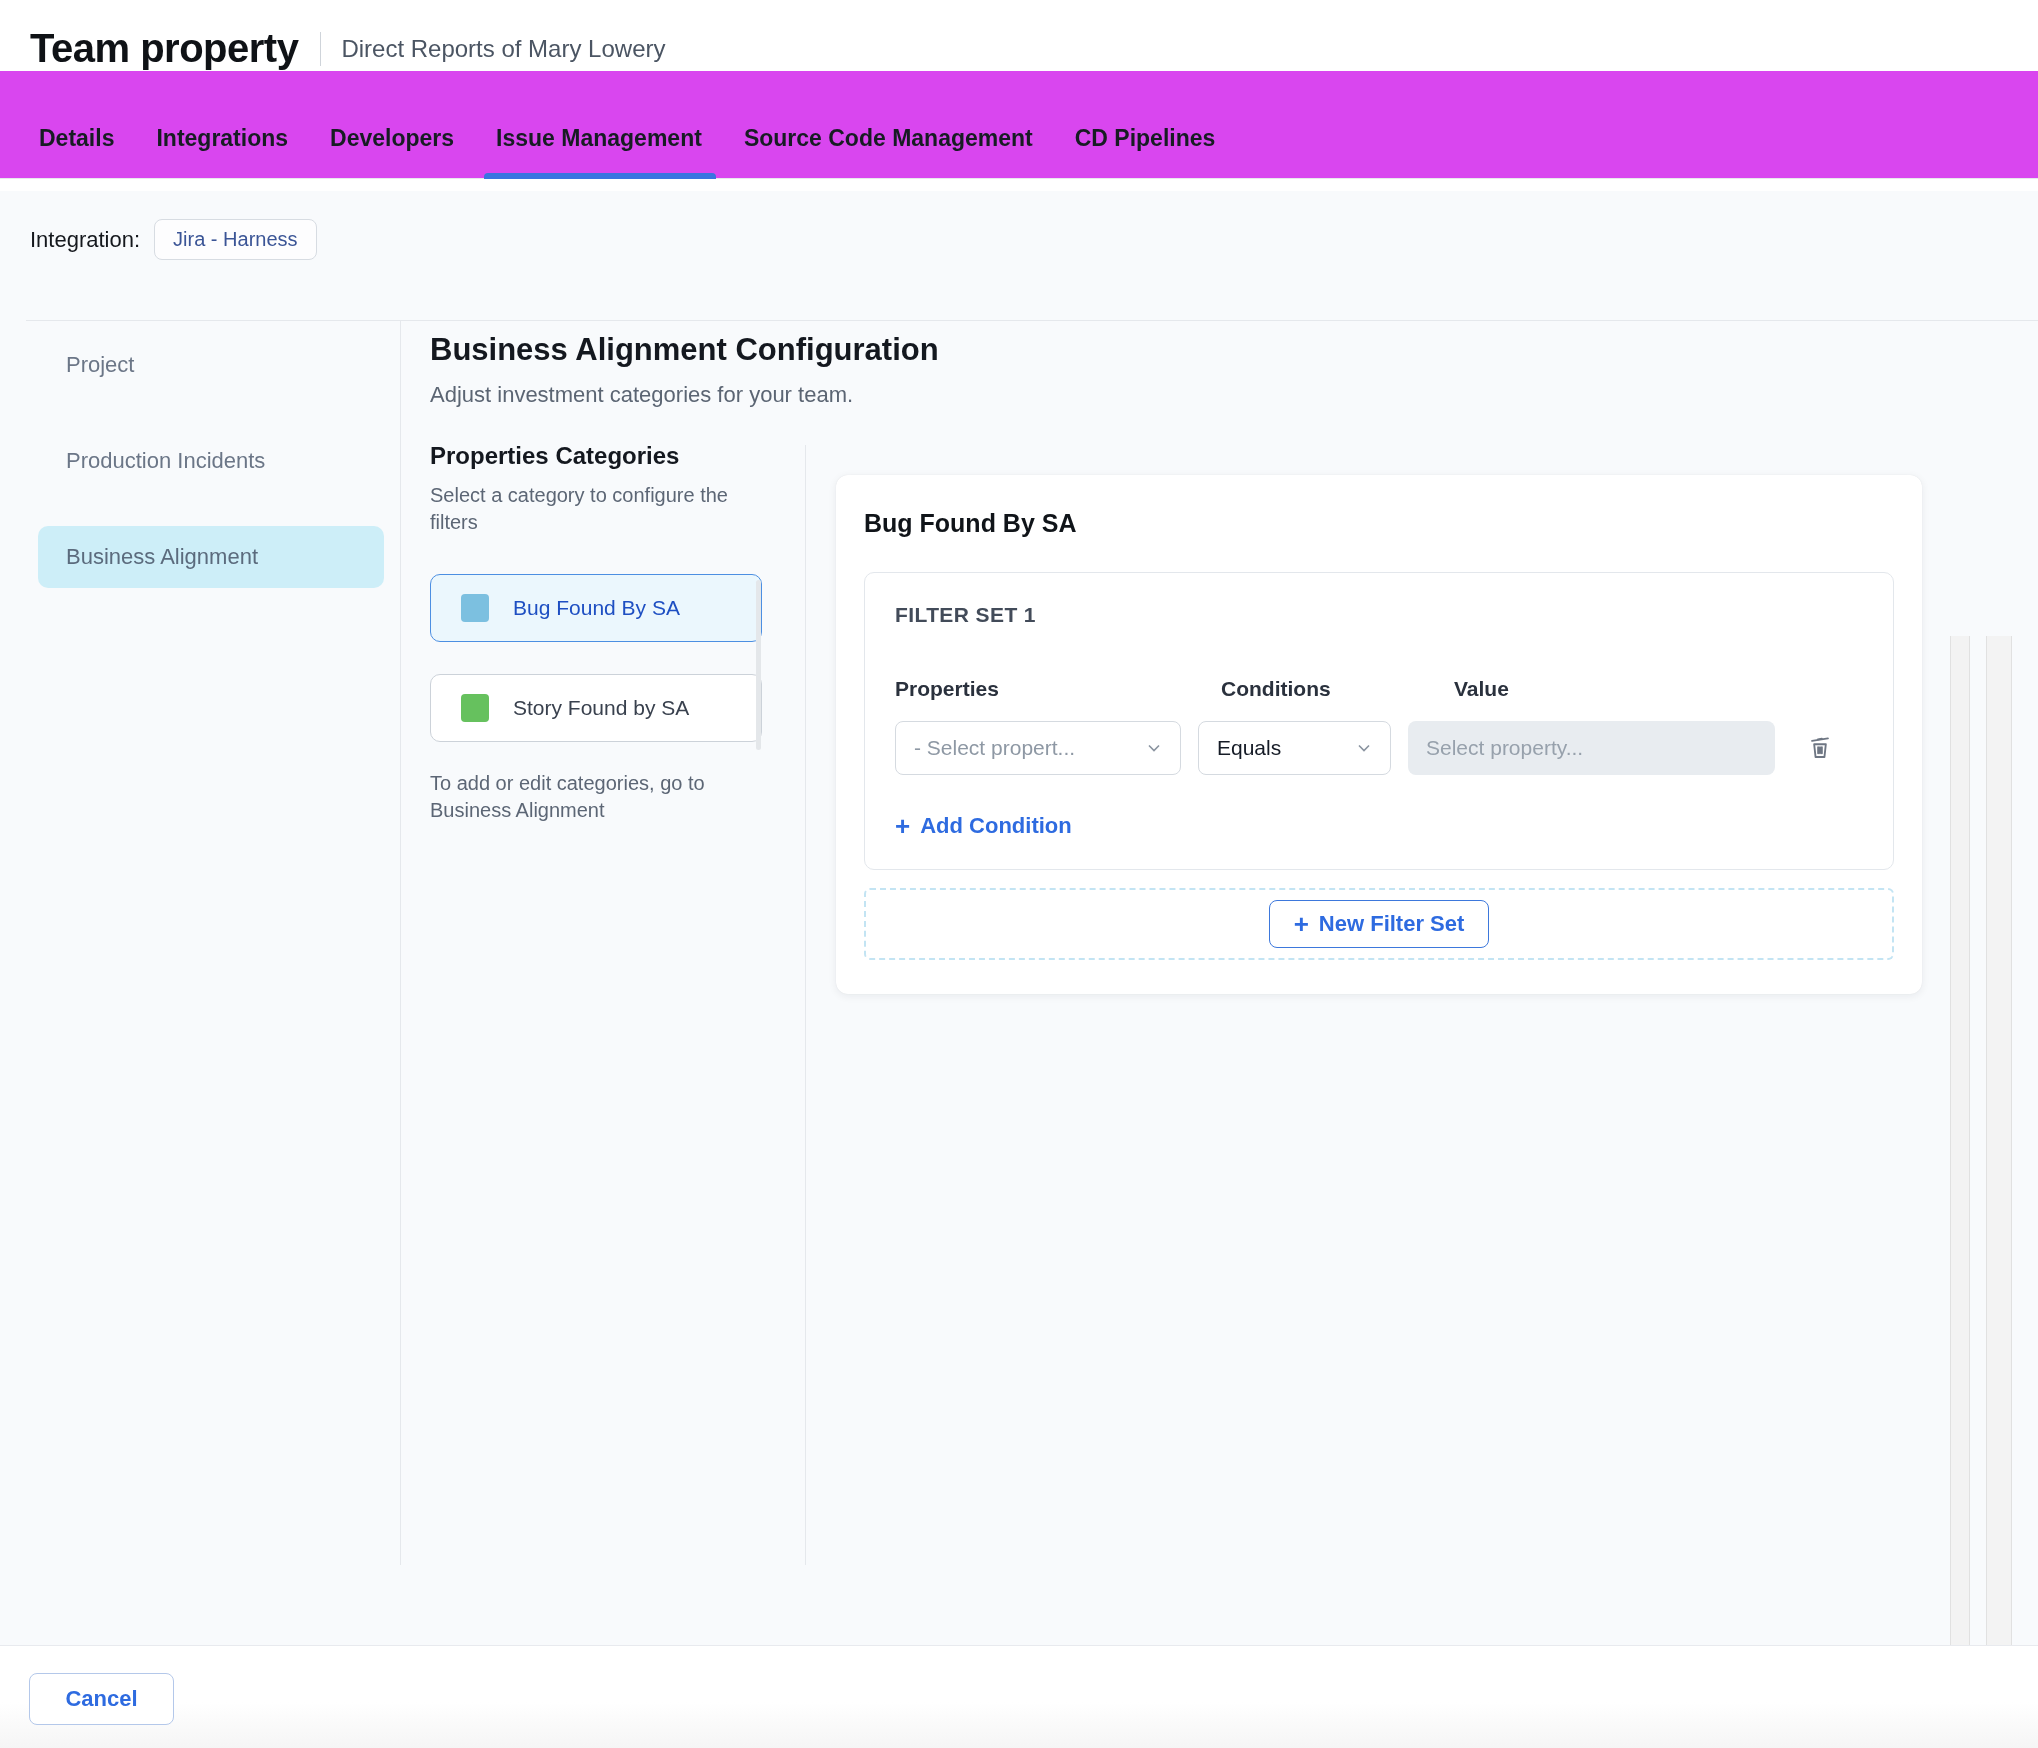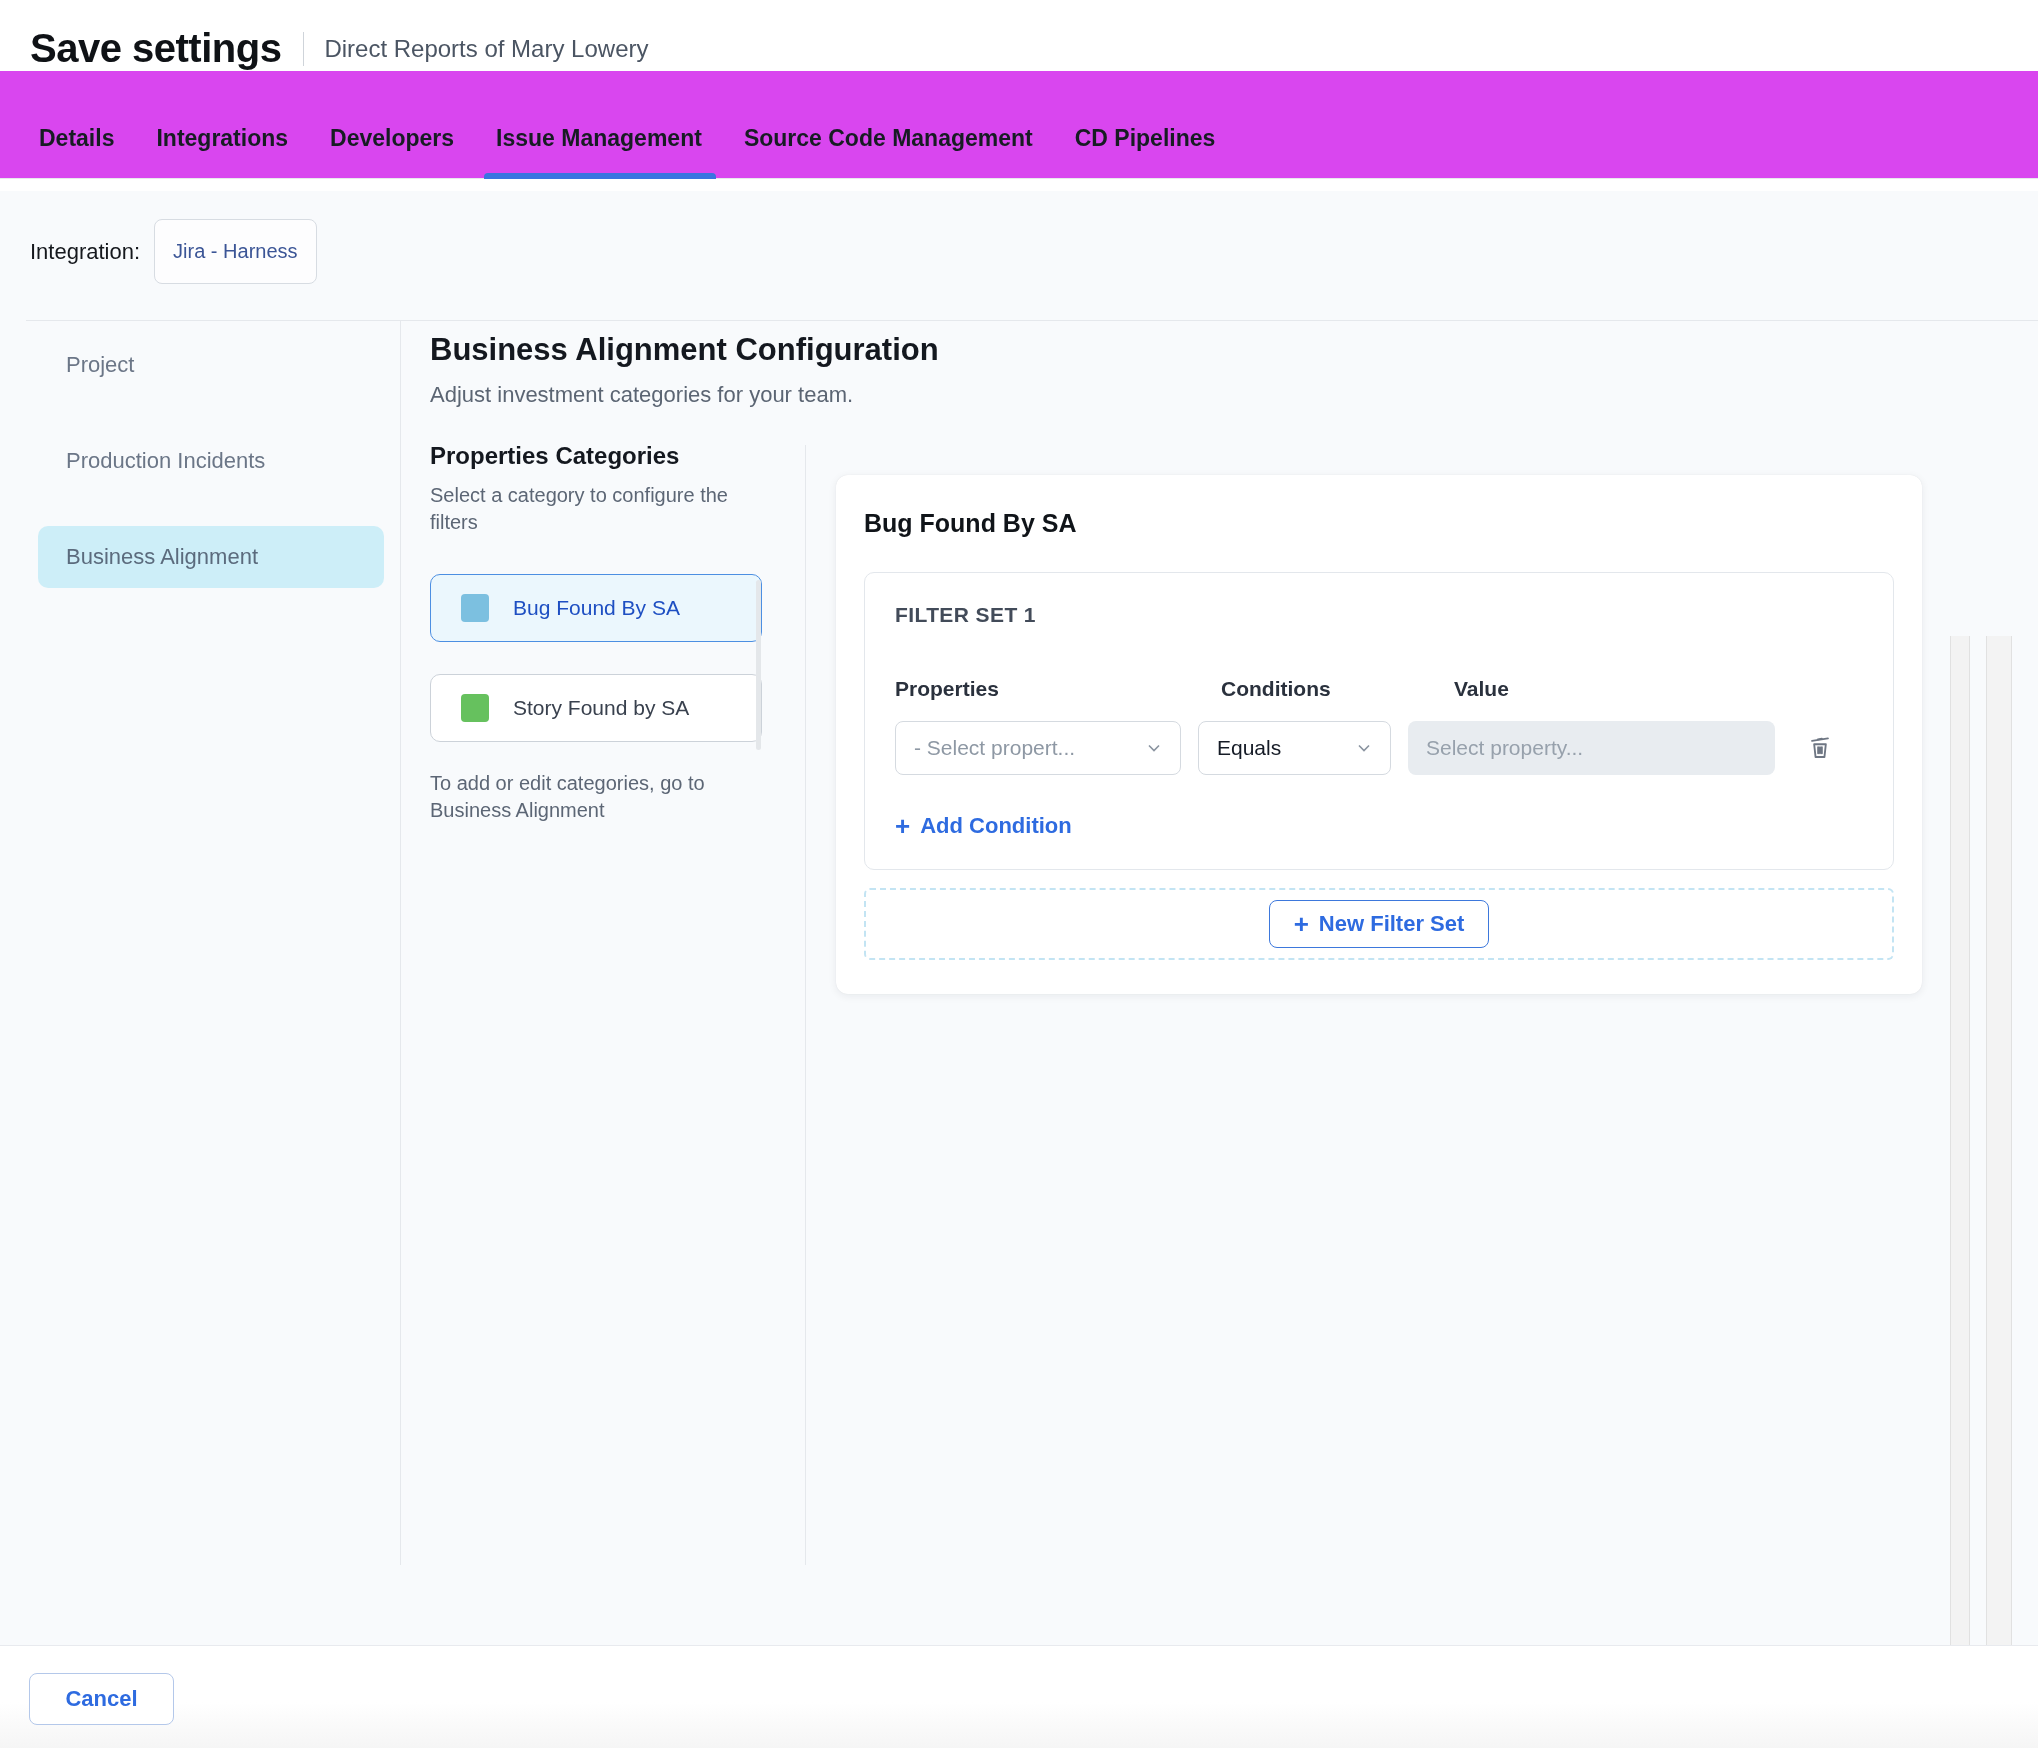--- a/index.html
+++ b/index.html
@@ -16,21 +16,21 @@
   
   .tabbar { height:108px; display:flex; align-items:flex-end; padding-left:39px; border-bottom:1px solid #e7e9ec; background:#d946ef; }
   .tab { position:relative; font-size:23px; font-weight:600; color:#171c23; padding:0 0 26px 0; margin-right:42px; cursor:pointer; white-space:nowrap; }
   .tab .underline { display:none; }
   .tab.active .underline { display:block; position:absolute; left:-12px; right:-14px; bottom:-1px; height:6px; background:#3a74e0; border-radius:4px 4px 0 0; }
 
   
   .content { position:absolute; top:191px; left:0; right:0; height:1454px; background:#f8fafc; }
   .integration-row { display:flex; align-items:center; gap:14px; padding:28px 0 0 30px; }
   .integration-label { font-size:22px; color:#15181d; }
-  .integration-chip { font-size:20px; color:#3b5596; background:#fdfdfe; border:1px solid #d7dce2; border-radius:8px; padding:20px 18px; cursor:pointer; }
+  .integration-chip { font-size:20px; color:#3b5596; background:#fdfdfe; border:1px solid #d7dce2; border-radius:8px; padding:8px 18px; cursor:pointer; }
   .top-divider { position:absolute; top:129px; left:26px; right:0; height:1px; background:#e5e8ec; }
 
   
   .sidebar { position:absolute; top:129px; left:12px; width:400px; padding-top:14px; }
   .side-item { height:62px; display:flex; align-items:center; margin:0 28px 34px 26px; padding:0 28px; font-size:22px; color:#6b7687; border-radius:10px; cursor:pointer; }
   .side-item.active { background:#cdeef8; color:#5b6b7d; }
   .vdiv1 { position:absolute; top:129px; left:400px; width:1px; height:1245px; background:#e5e8ec; }
 
   
   .main { position:absolute; top:129px; left:400px; right:0; bottom:0; }
@@ -84,21 +84,21 @@
   .btn { height:52px; border-radius:8px; font-size:22px; font-weight:700; cursor:pointer; font-family:inherit; }
   .btn-cancel { width:145px; background:#ffffff; border:1px solid #b4c8ea; color:#2e6be0; }
   .btn-save { width:276px; background:#356fd7; border:none; color:#ffffff; }
 </style>
 </head>
 <body>
 
 <div class="app">
 
   <div class="header">
-    <div class="page-title">Save settings</div>
+    <div class="page-title">Team property</div>
     <div class="title-sep"></div>
     <div class="page-subtitle">Direct Reports of Mary Lowery</div>
   </div>
 
   <div class="tabbar">
     <div class="tab"><span>Details</span></div>
     <div class="tab"><span>Integrations</span></div>
     <div class="tab"><span>Developers</span></div>
     <div class="tab active"><span>Issue Management</span><div class="underline"></div></div>
     <div class="tab"><span>Source Code Management</span></div>

